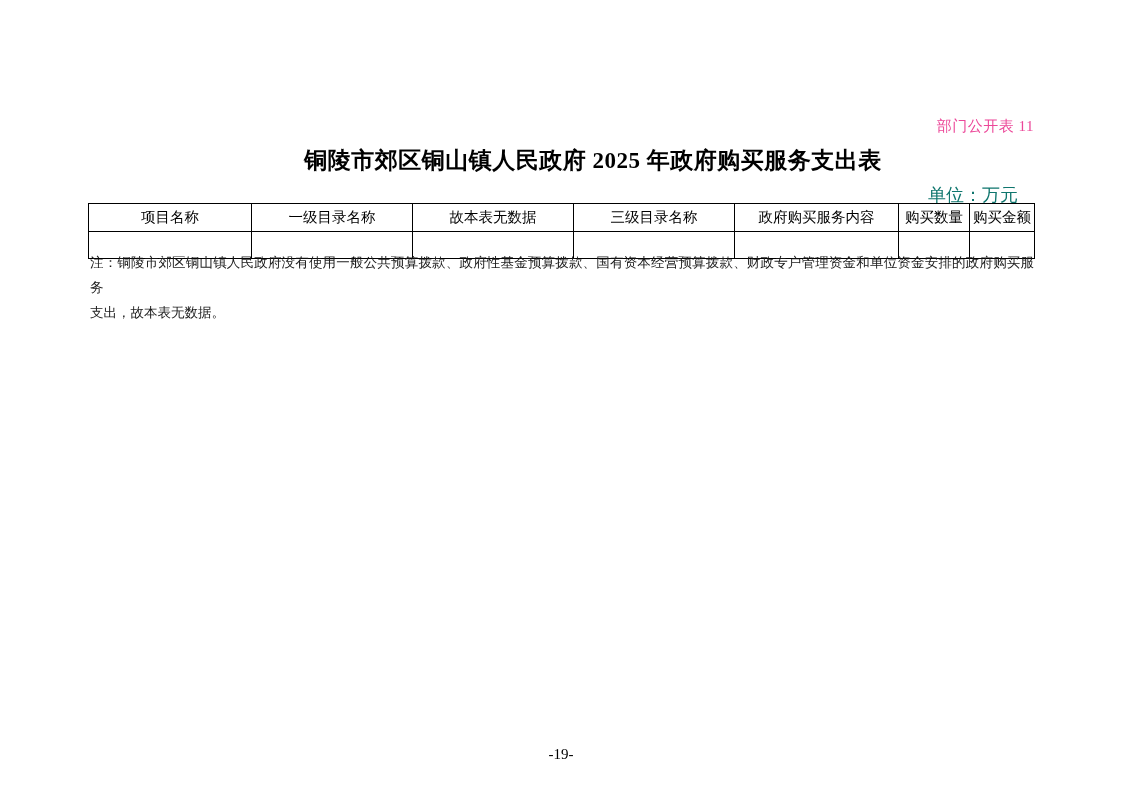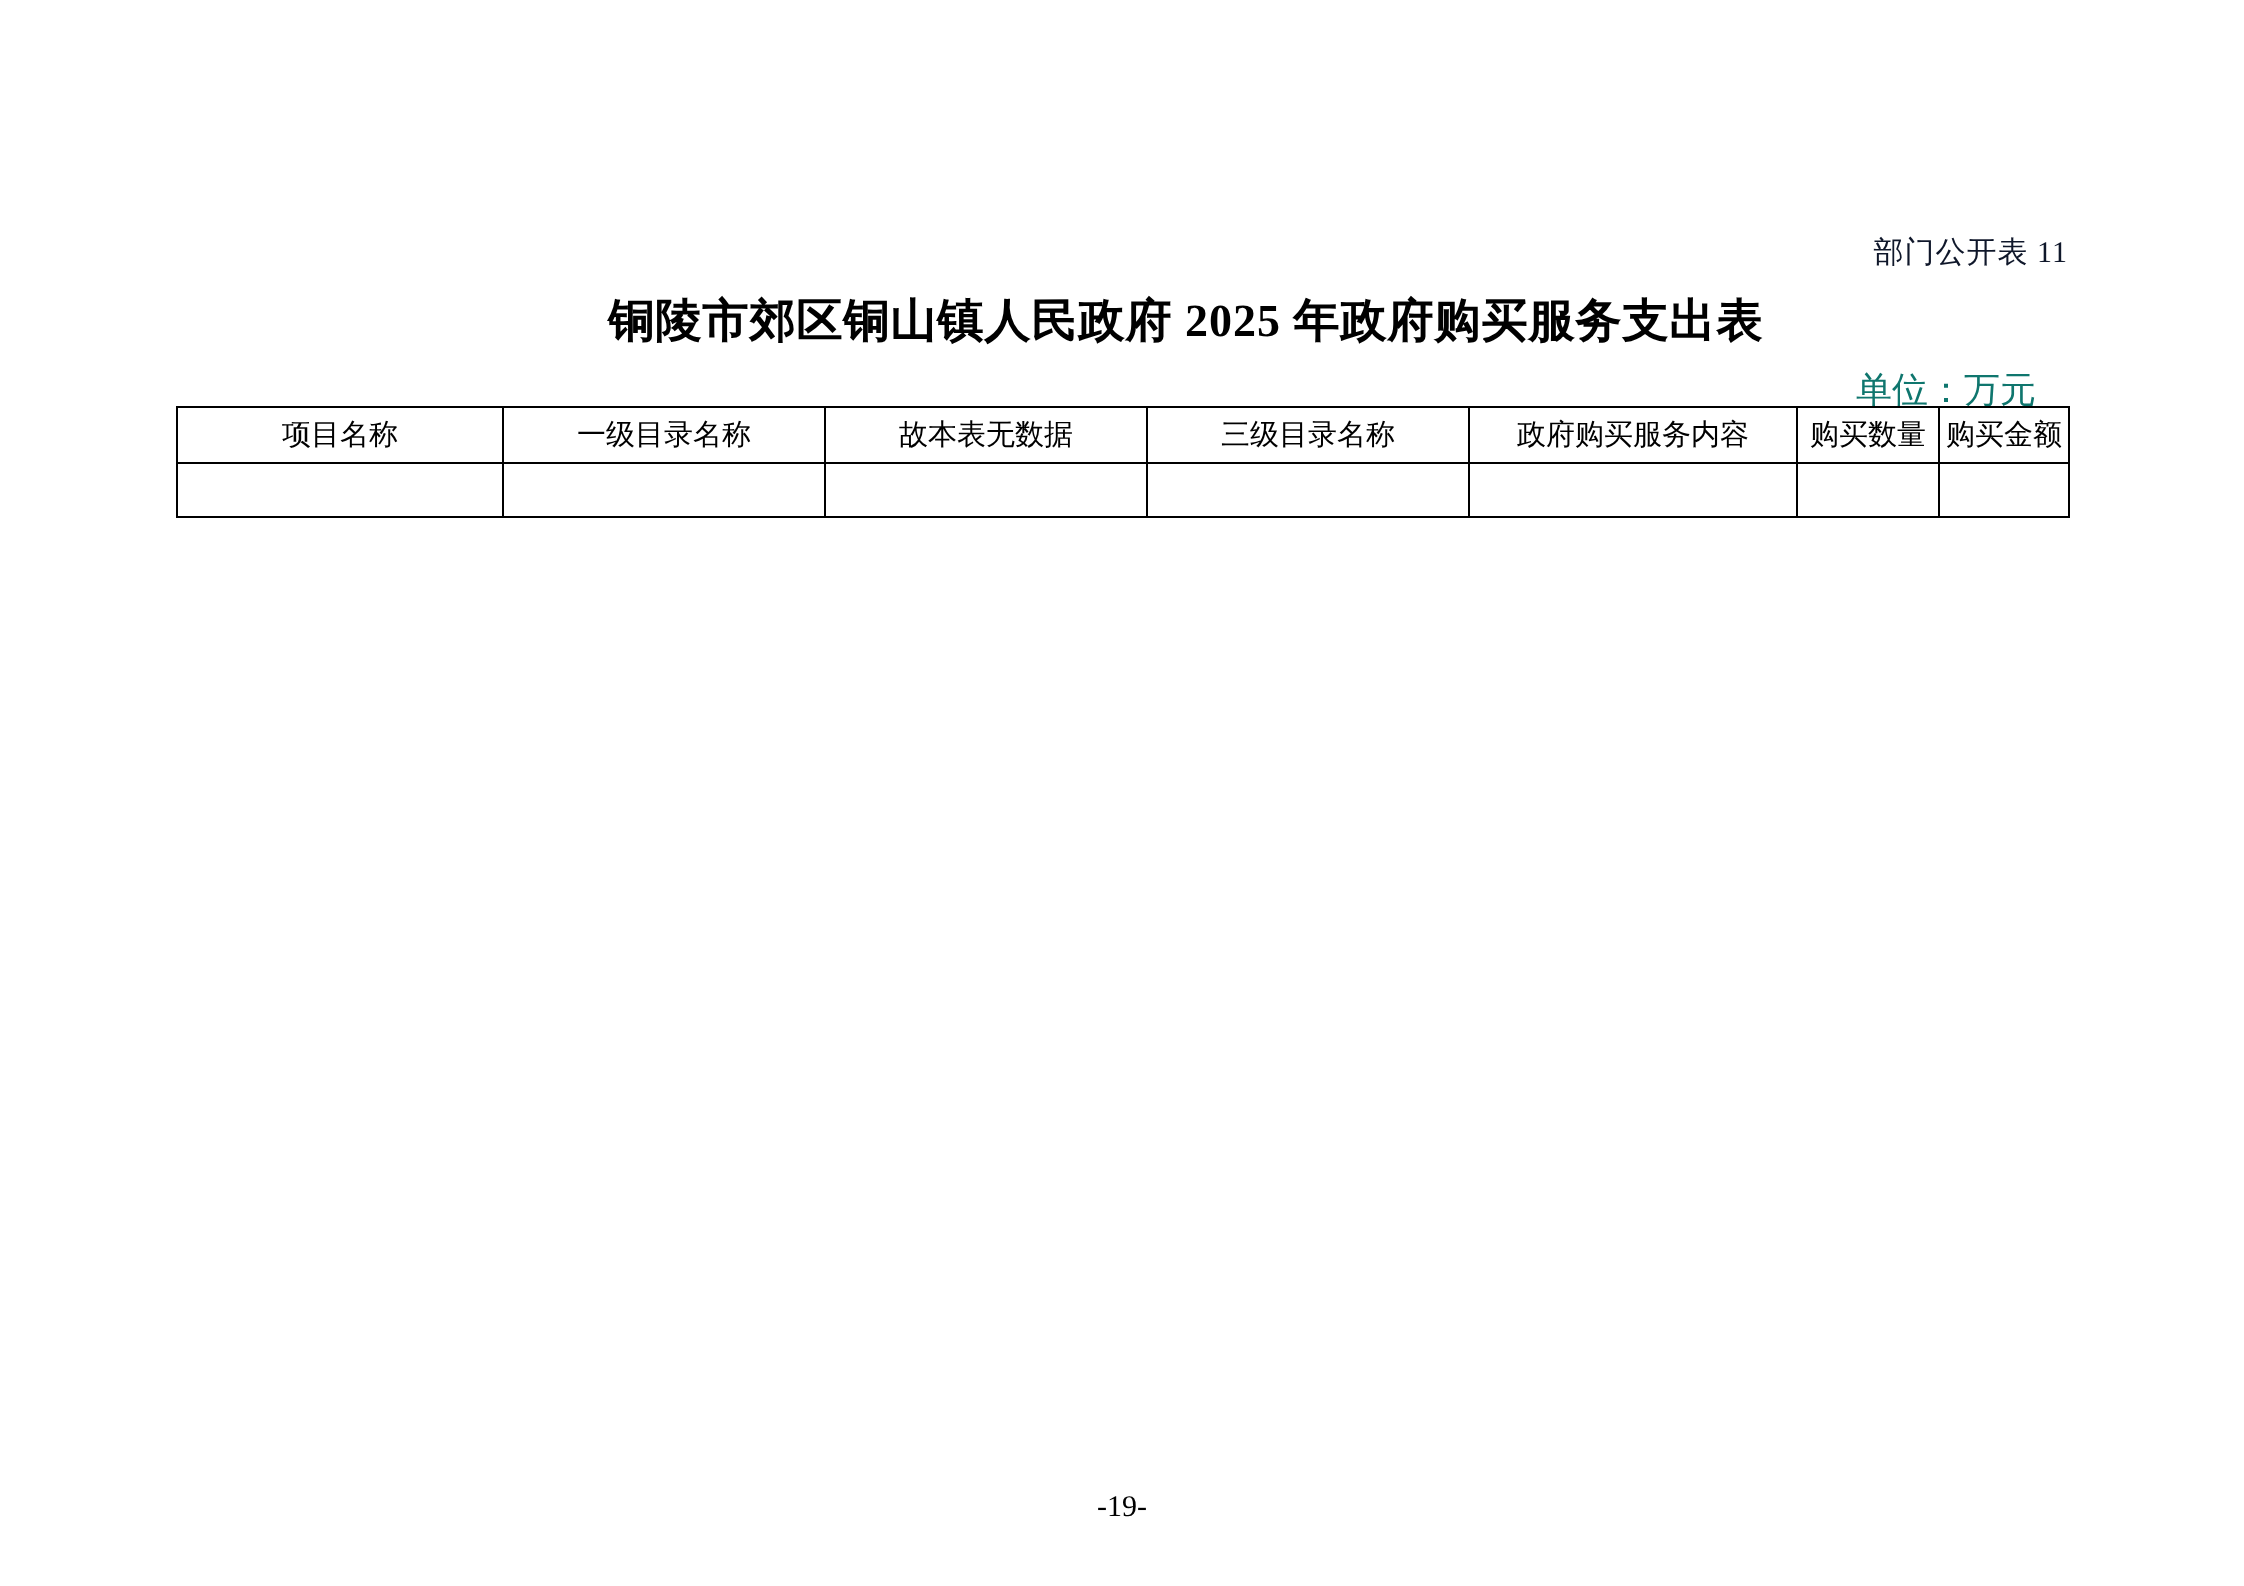--- a/index.html
+++ b/index.html
@@ -21,21 +21,21 @@
     height: 793px;
     box-sizing: border-box;
   }
   .form-code {
     position: absolute;
     top: 117px;
     right: 88px;
     font-size: 15px;
     font-family: "Liberation Serif", "DejaVu Serif", serif;
     letter-spacing: 0.5px;
-    color: #0f172a;
+    color: #ec4899;
   }
   .doc-title {
     position: absolute;
     top: 145px;
     left: 0;
     width: 1122px;
     text-align: center;
     font-size: 23px;
     font-weight: bold;
     letter-spacing: 0.5px;
@@ -141,16 +141,20 @@
           <td></td>
           <td></td>
           <td></td>
           <td></td>
           <td></td>
         </tr>
       </tbody>
     </table>
   </div>
 
+  <div class="note">
+    <span>注：铜陵市郊区铜山镇人民政府没有使用一般公共预算拨款、政府性基金预算拨款、国有资本经营预算拨款、财政专户管理资金和单位资金安排的政府购买服务</span>
+    <span class="note-line2">支出，故本表无数据。</span>
+  </div>
 
   <div class="page-number">-19-</div>
 
 </div>
 
 </body></html>

